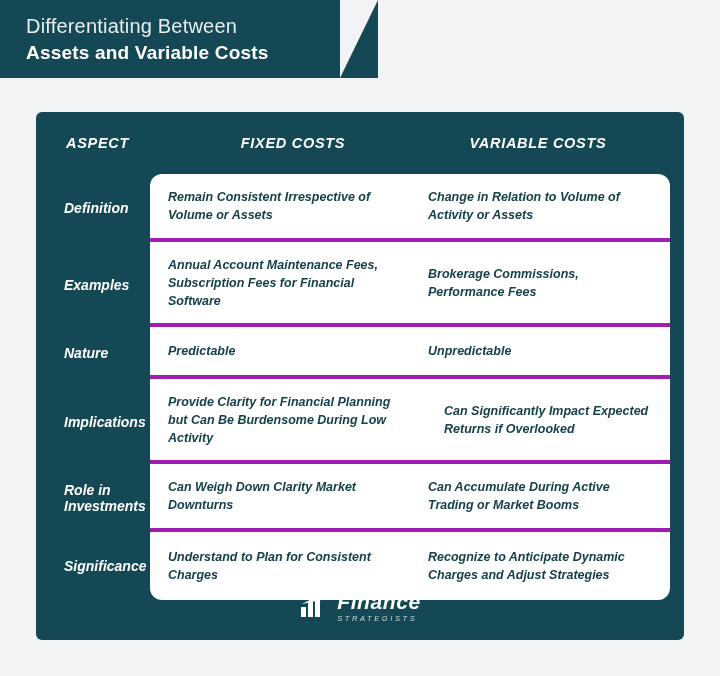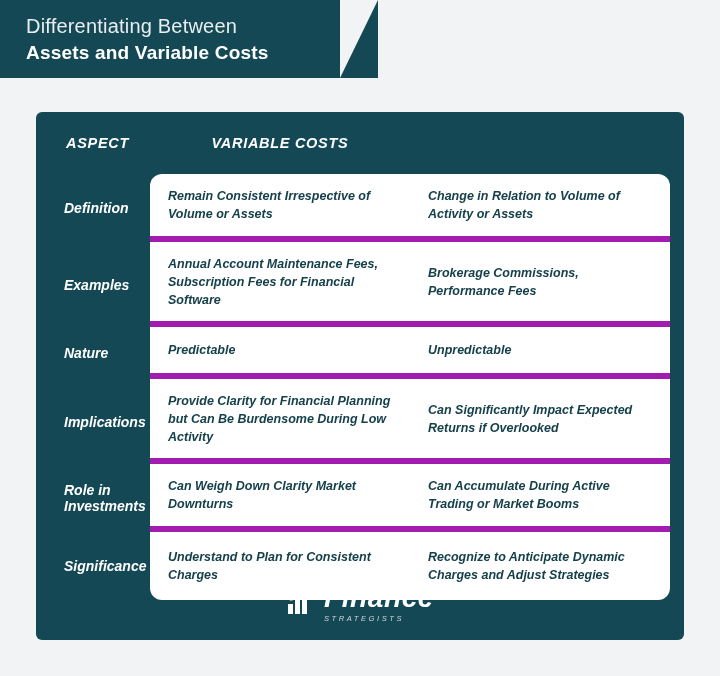--- a/index.html
+++ b/index.html
@@ -118,21 +118,21 @@
     font-size: 14px;
     font-weight: bold;
     line-height: 16px;
     padding-left: 14px;
     box-sizing: border-box;
     display: flex;
     align-items: center;
   }
   .val-row {
     display: flex;
-    border-bottom: 6px solid #a21caf;
+    border-bottom: 4px solid #a21caf;
     box-sizing: border-box;
   }
   .val-row.last {
     border-bottom: none;
   }
   .cell {
     color: #16404a;
     font-size: 12.5px;
     font-weight: bold;
     line-height: 18px;
@@ -165,21 +165,21 @@
   .logo-mark {
     width: 30px;
     height: 26px;
     margin-right: 8px;
   }
   .logo-text {
     color: #ffffff;
     line-height: 1;
   }
   .logo-title {
-    font-size: 28px;
+    font-size: 21px;
     font-weight: bold;
     letter-spacing: 0.6px;
   }
   .logo-sub {
     font-size: 7.5px;
     letter-spacing: 2.6px;
     margin-top: 3px;
     color: #cfd9dc;
   }
 </style>
@@ -190,20 +190,21 @@
 
   <div class="banner">
     <div class="banner-line1">Differentiating Between</div>
     <div class="banner-line2">Assets and Variable Costs</div>
   </div>
 
   <div class="card">
 
     <div class="table-head">
       <div class="col-aspect">ASPECT</div>
+      <div class="col-fixed">FIXED COSTS</div>
       <div class="col-var">VARIABLE COSTS</div>
     </div>
 
     <div class="table-body">
 
       <div class="aspect-col">
         <div class="aspect-cell" style="height:68px;">Definition</div>
         <div class="aspect-cell" style="height:85px;">Examples</div>
         <div class="aspect-cell" style="height:52px;">Nature</div>
         <div class="aspect-cell" style="height:85px;">Implications</div>
@@ -217,21 +218,21 @@
           <div class="cell cell-var">Change in Relation to Volume of Activity or Assets</div>
         </div>
         <div class="val-row" style="height:85px;">
           <div class="cell cell-fixed">Annual Account Maintenance Fees, Subscription Fees for Financial Software</div>
           <div class="cell cell-var">Brokerage Commissions, Performance Fees</div>
         </div>
         <div class="val-row" style="height:52px;">
           <div class="cell cell-fixed">Predictable</div>
           <div class="cell cell-var">Unpredictable</div>
         </div>
-        <div class="val-row" style="height:85px;">
+        <div class="val-row" style="height:85px;gap:16px;">
           <div class="cell cell-fixed">Provide Clarity for Financial Planning but Can Be Burdensome During Low Activity</div>
           <div class="cell cell-var">Can Significantly Impact Expected Returns if Overlooked</div>
         </div>
         <div class="val-row" style="height:68px;">
           <div class="cell cell-fixed">Can Weigh Down Clarity Market Downturns</div>
           <div class="cell cell-var">Can Accumulate During Active Trading or Market Booms</div>
         </div>
         <div class="val-row last" style="height:68px;">
           <div class="cell cell-fixed">Understand to Plan for Consistent Charges</div>
           <div class="cell cell-var">Recognize to Anticipate Dynamic Charges and Adjust Strategies</div>

